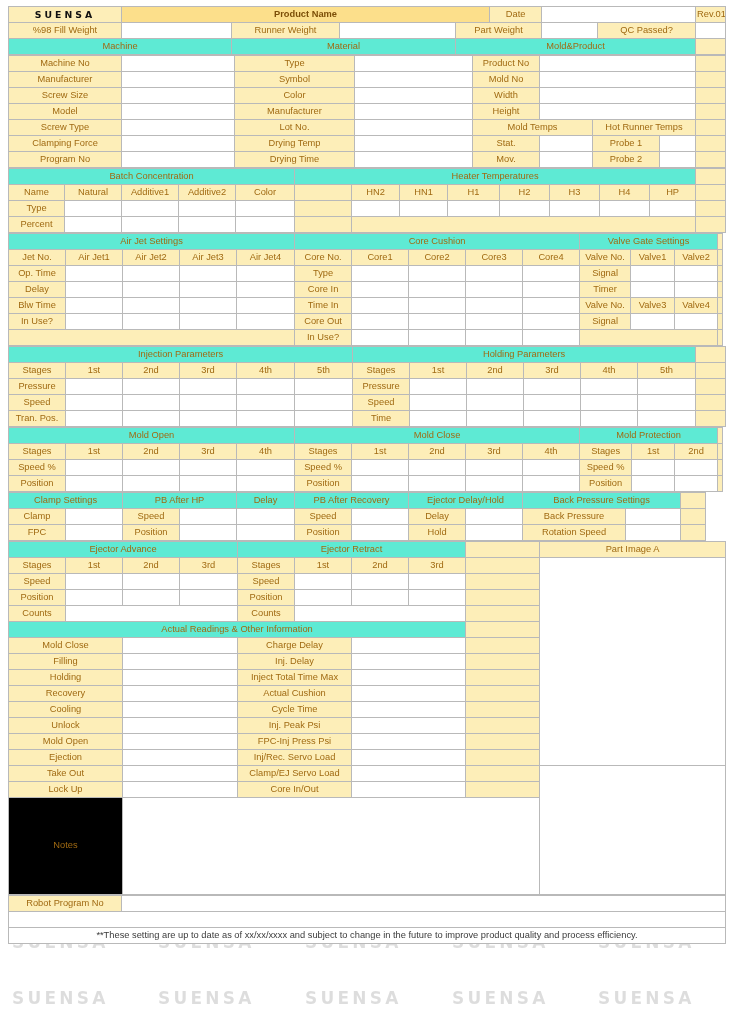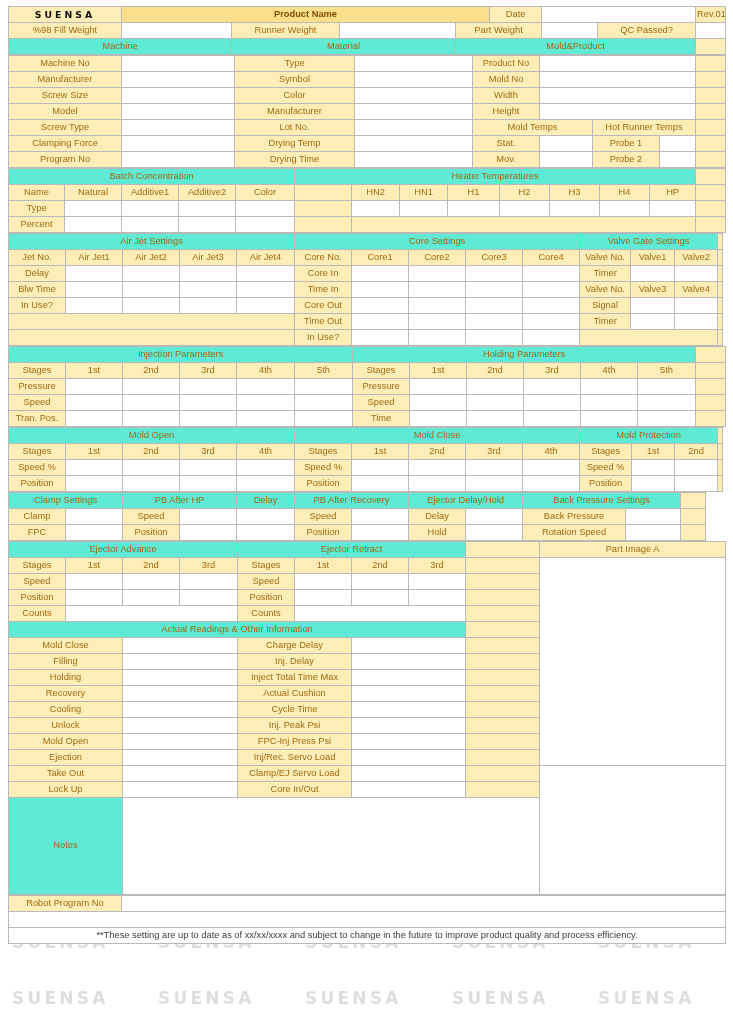--- a/index.html
+++ b/index.html
@@ -40,21 +40,21 @@
     background:#fdeeb8;color:#111;font-weight:bold;font-size:14px;
     letter-spacing:3px;font-family:"DejaVu Sans",sans-serif;
   }
   .rev{background:#fdeeb8;color:#a06a12;font-size:9.5px;margin-left:44px;}
   .img{background:#ffffff;border:1px solid #b9b9b9;}
   .imglbl{background:#fdeeb8;color:#a06a12;}
   .foot{background:#ffffff;color:#3b3b3b;font-size:9.6px;border:1px solid #9a9a9a;height:17px;}
   .tall{height:16px;}
   .spacer td{border:none;background:transparent;height:3px;}
   .sideband{background:#fdf0be;border:1px solid #b9b9b9;}
-  .notescell{background:#5eead4;color:#a06a12;vertical-align:middle;}
+  .notescell{background:#000000;color:#a06a12;vertical-align:middle;}
 </style>
 </head>
 <body>
 
 <div id="wm">
     <div class="wm" style="left: 12px; top: 36px;">SUENSA</div>
     <div class="wm" style="left: 158px; top: 36px;">SUENSA</div>
     <div class="wm" style="left: 305px; top: 36px;">SUENSA</div>
     <div class="wm" style="left: 452px; top: 36px;">SUENSA</div>
     <div class="wm" style="left: 598px; top: 36px;">SUENSA</div>
@@ -355,41 +355,57 @@
         <col style="width:57px">
         <col style="width:57px">
     <col style="width:51px">
         <col style="width:44px">
         <col style="width:43px">
     <col style="width:5px">
   </colgroup>
   <tbody>
         <tr>
     <td class="sec" colspan="5">Air Jet Settings</td>
-    <td class="sec" colspan="5">Core Settings</td>
+    <td class="sec" colspan="5">Core Cushion</td>
     <td class="sec" colspan="3">Valve Gate Settings</td>
     <td class="nob"></td>
   </tr>
   <tr>
     <td class="lbl">Jet No.</td>
     <td class="lbl">Air Jet1</td>
     <td class="lbl">Air Jet2</td>
     <td class="lbl">Air Jet3</td>
     <td class="lbl">Air Jet4</td>
     <td class="lbl">Core No.</td>
     <td class="lbl">Core1</td>
     <td class="lbl">Core2</td>
     <td class="lbl">Core3</td>
     <td class="lbl">Core4</td>
     <td class="lbl">Valve No.</td>
     <td class="lbl">Valve1</td>
     <td class="lbl">Valve2</td>
     <td class="nob"></td>
   </tr>
   <tr>
+    <td class="lbl">Op. Time</td>
+    <td class="inp"></td>
+    <td class="inp"></td>
+    <td class="inp"></td>
+    <td class="inp"></td>
+    <td class="lbl">Type</td>
+    <td class="inp"></td>
+    <td class="inp"></td>
+    <td class="inp"></td>
+    <td class="inp"></td>
+    <td class="lbl">Signal</td>
+    <td class="inp"></td>
+    <td class="inp"></td>
+    <td class="nob"></td>
+  </tr>
+  <tr>
     <td class="lbl">Delay</td>
     <td class="inp"></td>
     <td class="inp"></td>
     <td class="inp"></td>
     <td class="inp"></td>
     <td class="lbl">Core In</td>
     <td class="inp"></td>
     <td class="inp"></td>
     <td class="inp"></td>
     <td class="inp"></td>
@@ -419,32 +435,20 @@
     <td class="inp"></td>
     <td class="inp"></td>
     <td class="inp"></td>
     <td class="inp"></td>
     <td class="lbl">Core Out</td>
     <td class="inp"></td>
     <td class="inp"></td>
     <td class="inp"></td>
     <td class="inp"></td>
     <td class="lbl">Signal</td>
-    <td class="inp"></td>
-    <td class="inp"></td>
-    <td class="nob"></td>
-  </tr>
-  <tr>
-    <td class="blank" colspan="5"></td>
-    <td class="lbl">Time Out</td>
-    <td class="inp"></td>
-    <td class="inp"></td>
-    <td class="inp"></td>
-    <td class="inp"></td>
-    <td class="lbl">Timer</td>
     <td class="inp"></td>
     <td class="inp"></td>
     <td class="nob"></td>
   </tr>
   <tr>
     <td class="blank" colspan="5"></td>
     <td class="lbl">In Use?</td>
     <td class="inp"></td>
     <td class="inp"></td>
     <td class="inp"></td>

